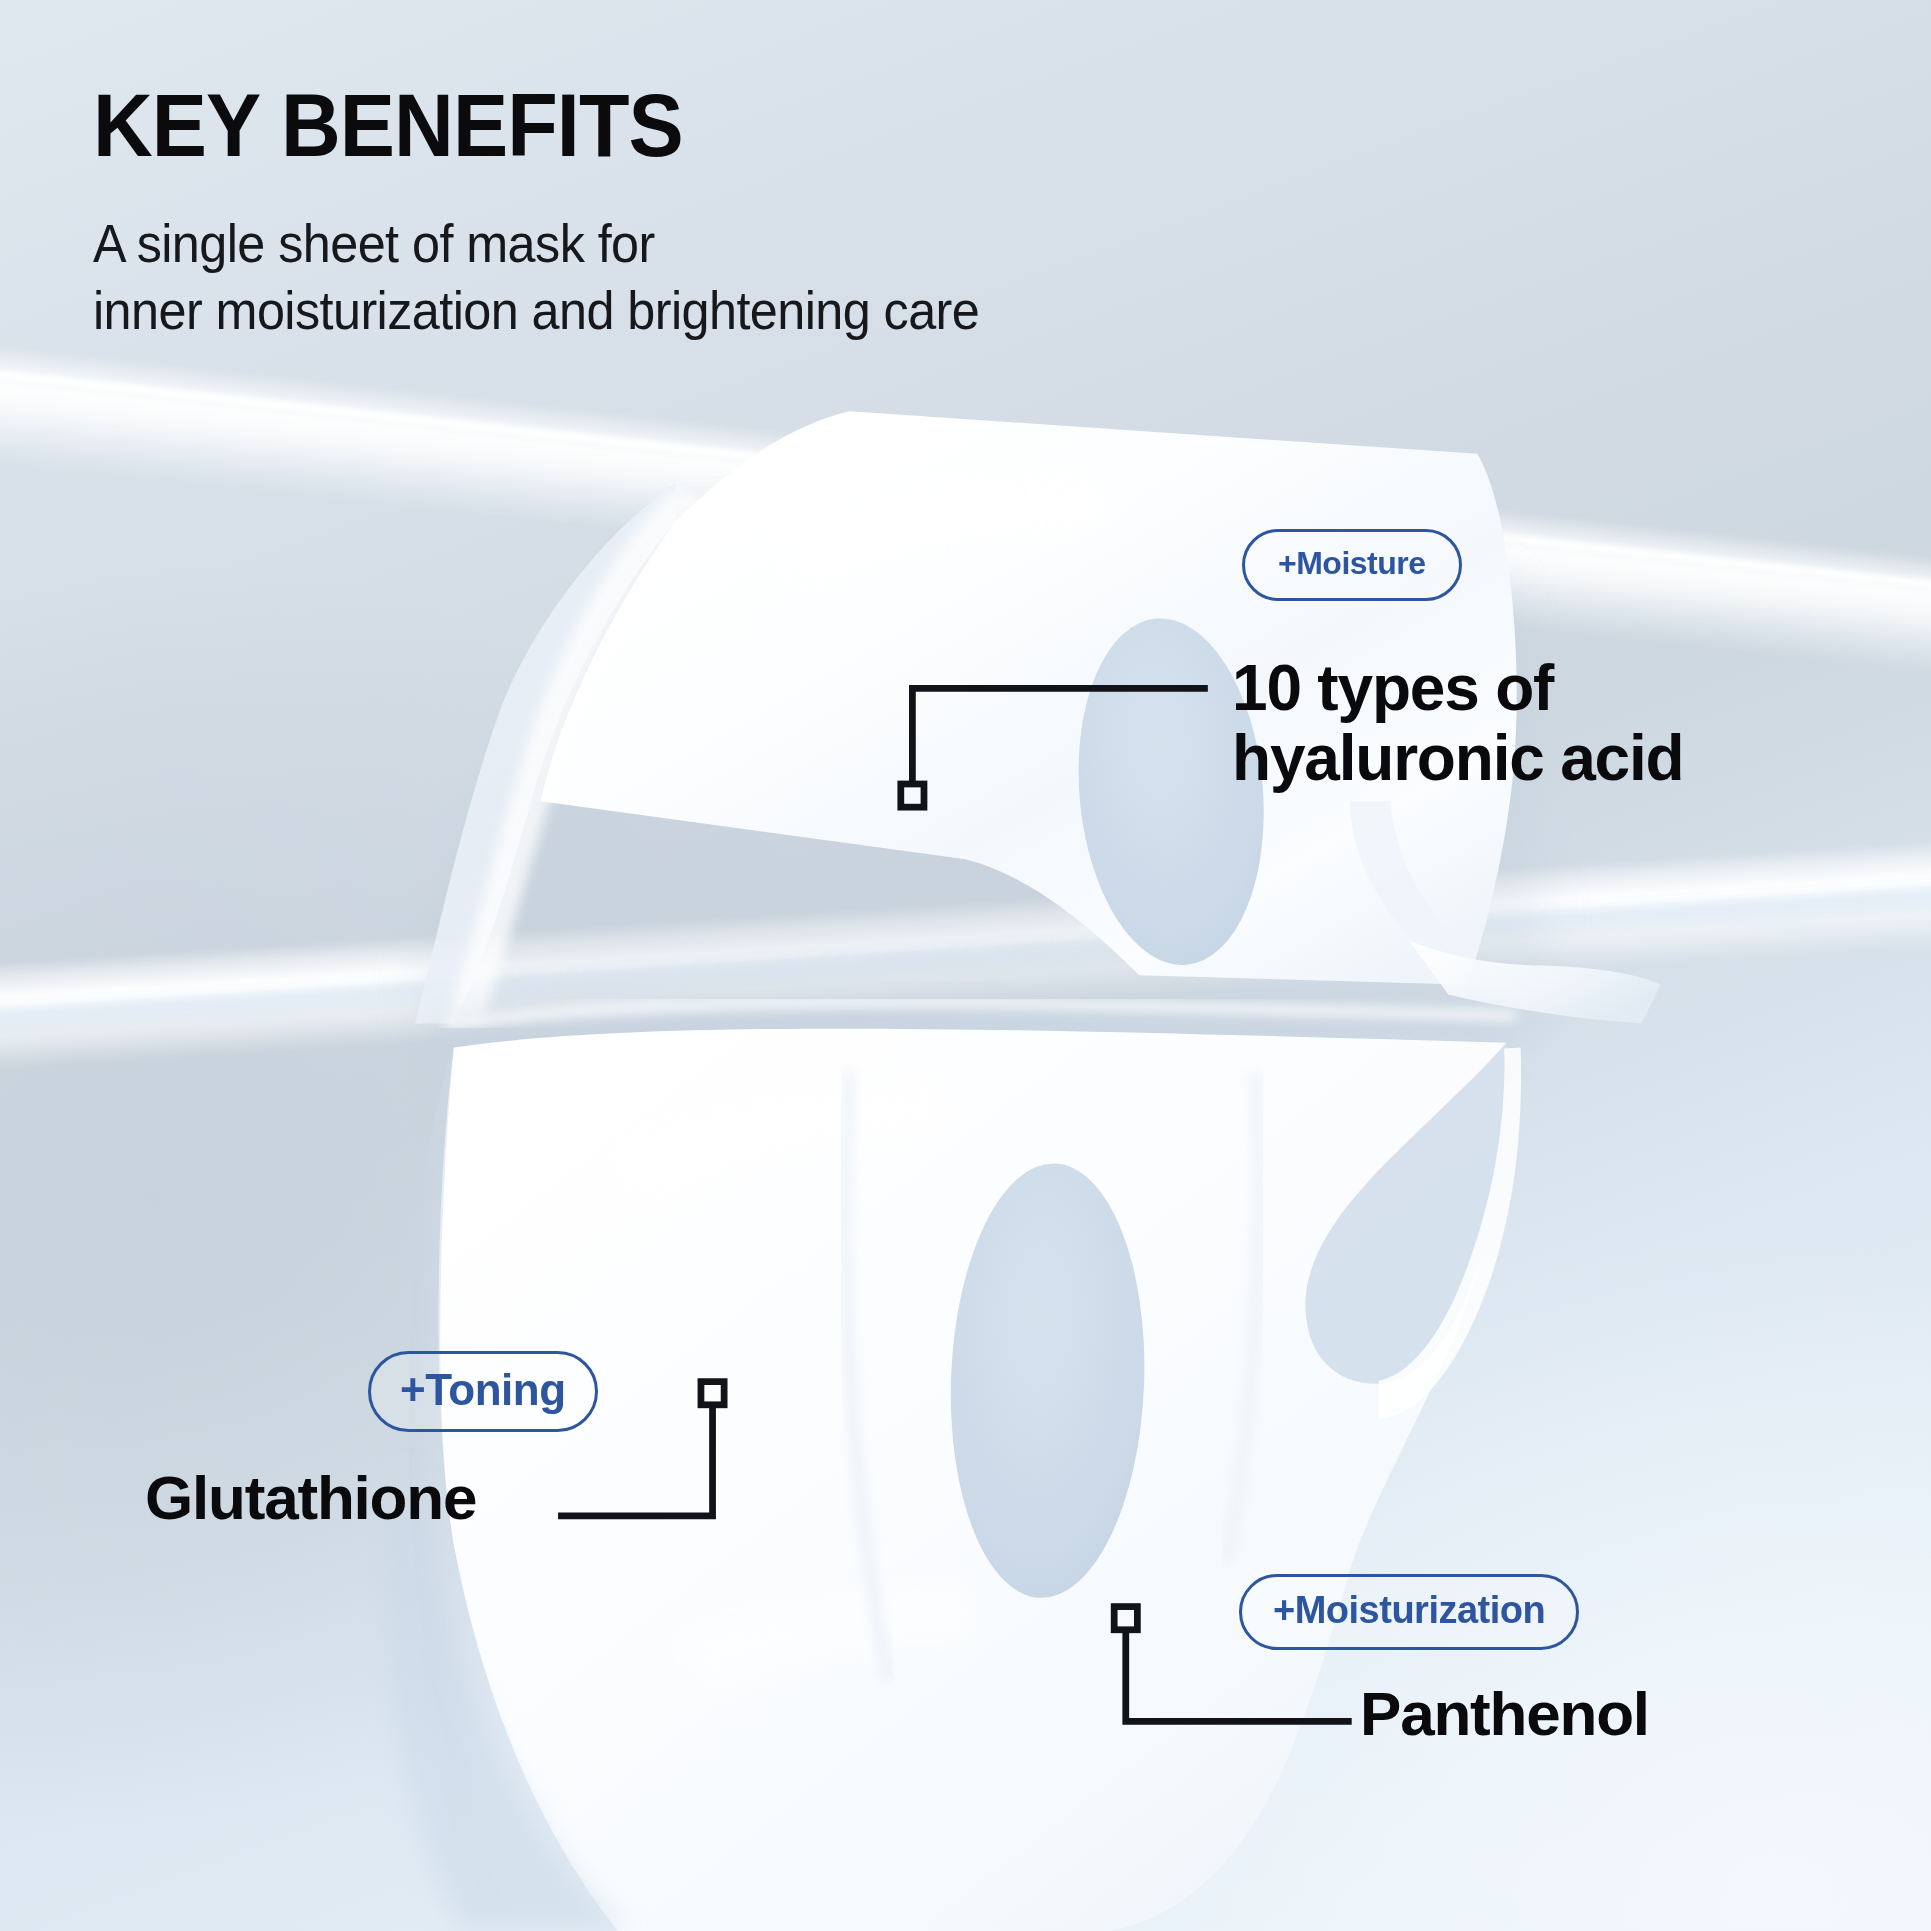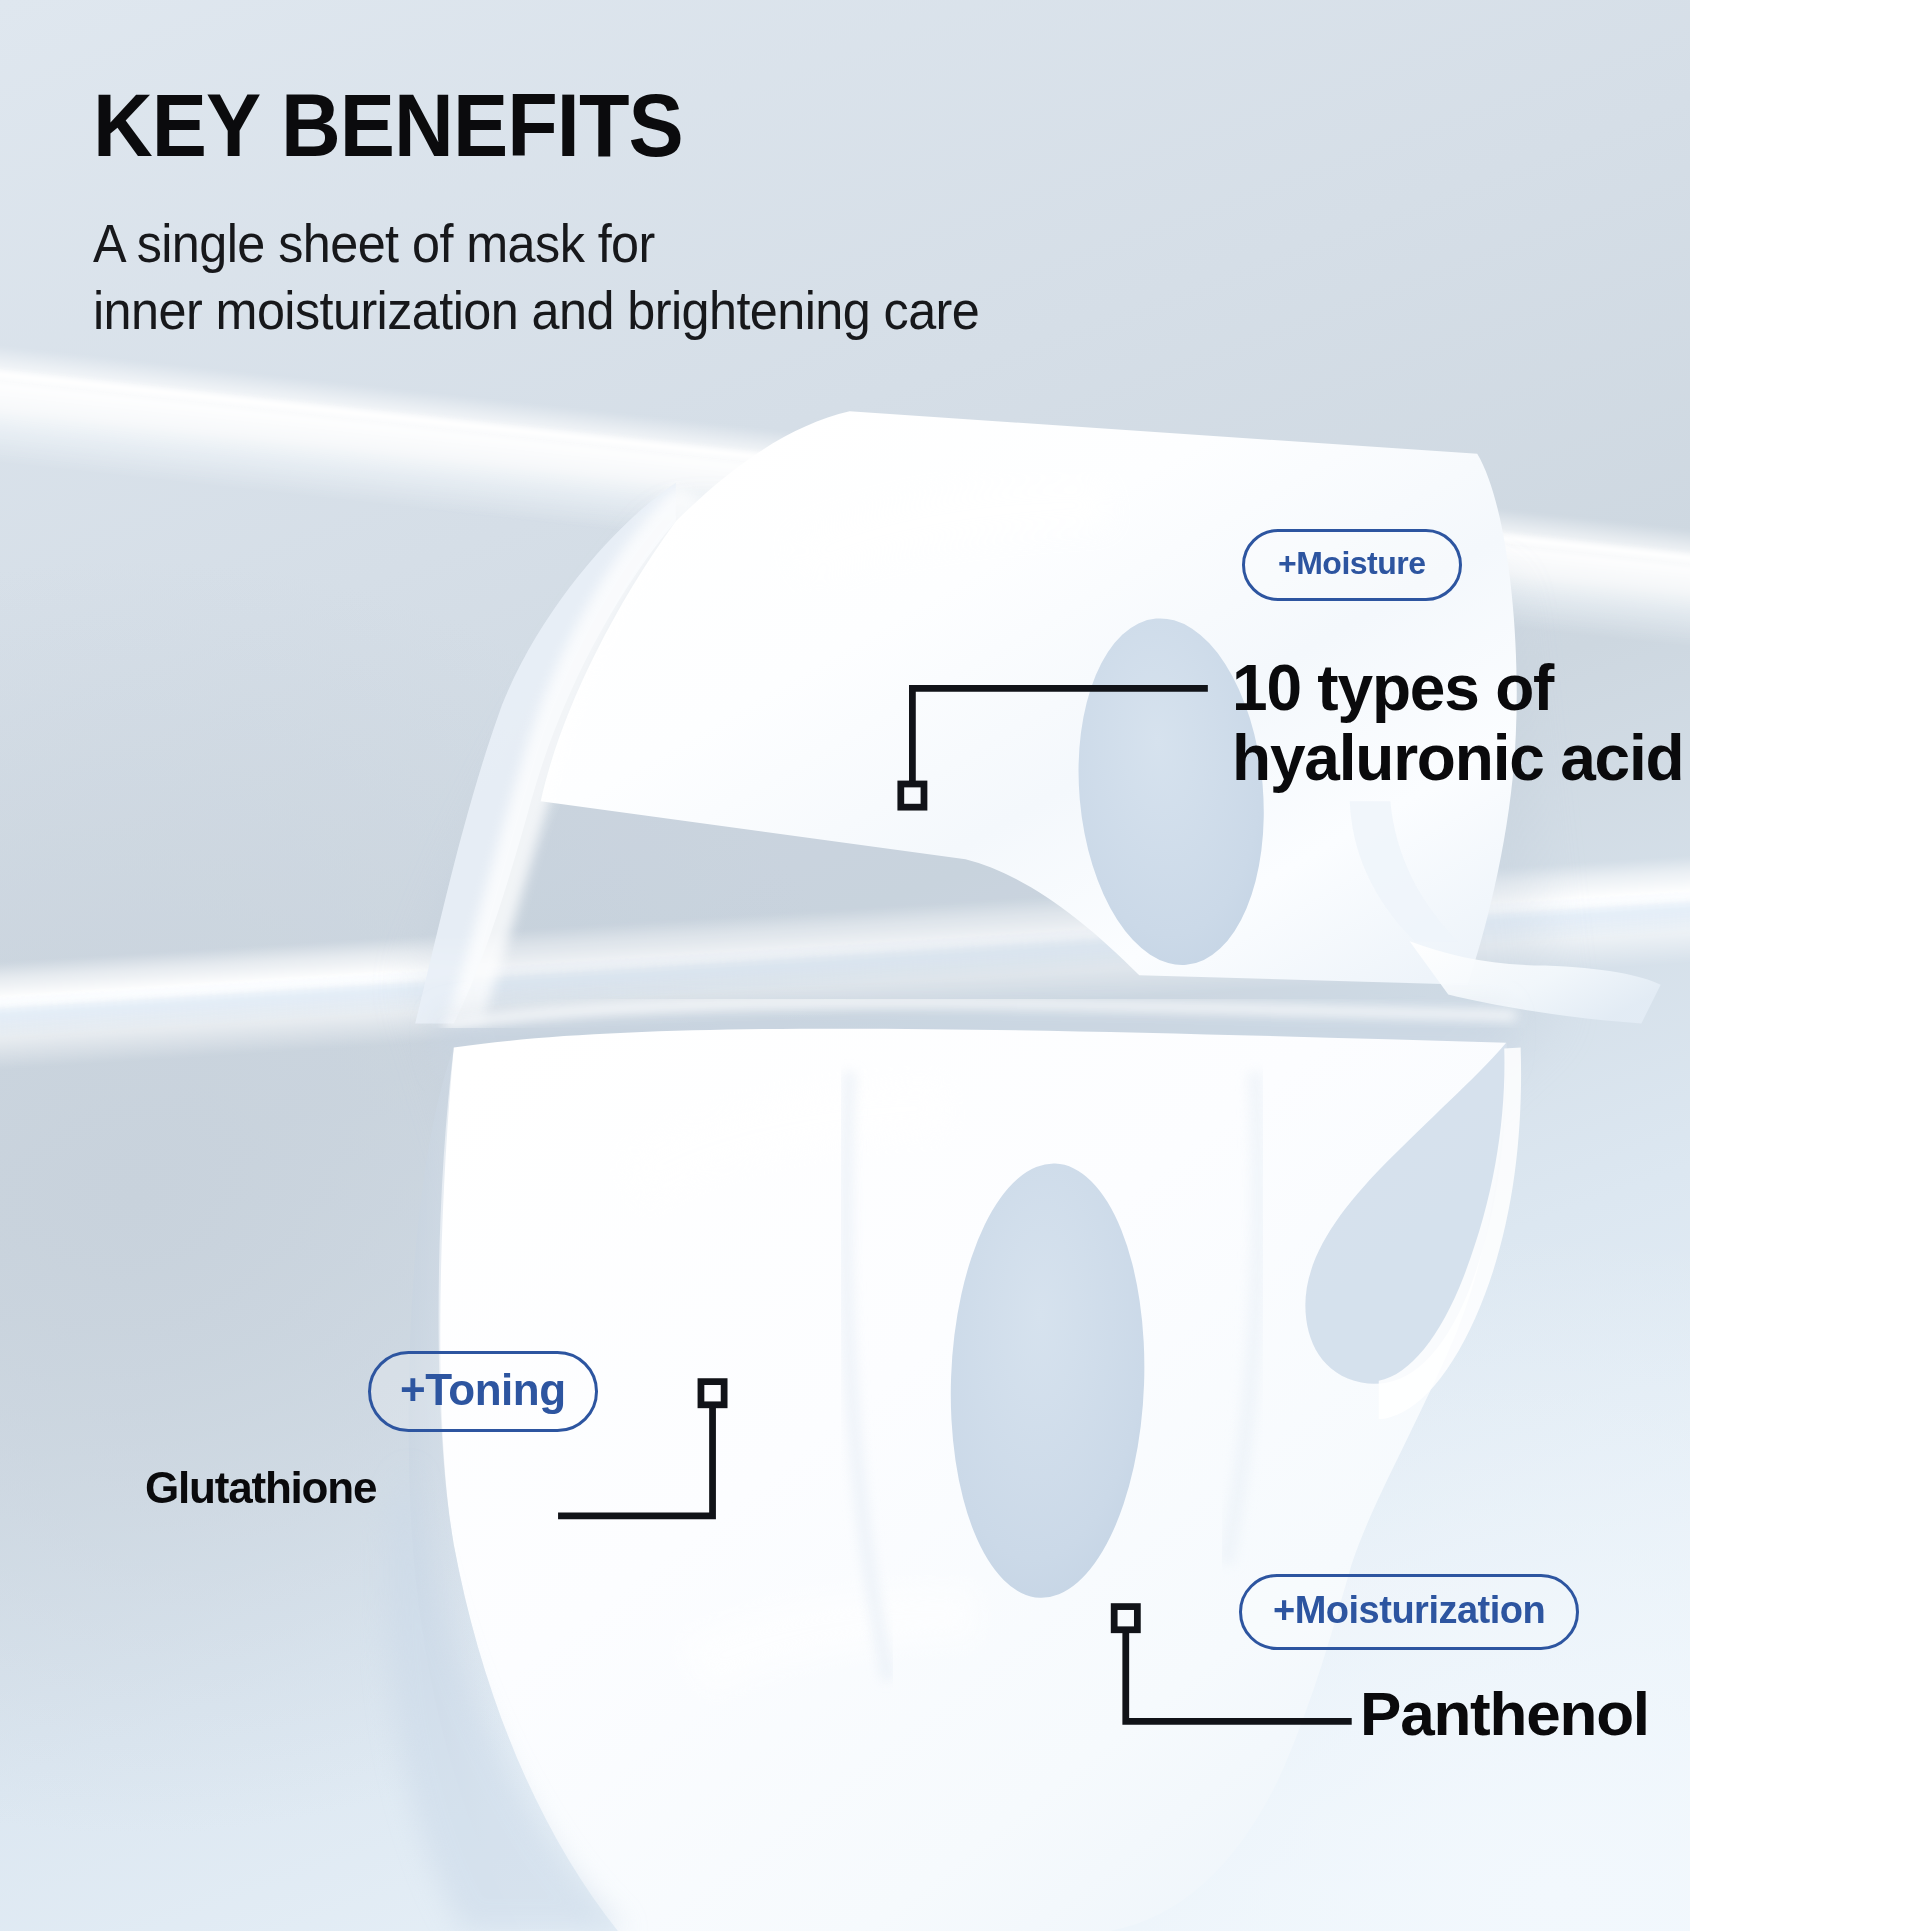--- a/index.html
+++ b/index.html
@@ -5,21 +5,21 @@
 <style>
   * { margin:0; padding:0; box-sizing:border-box; }
   html, body {
     width:1931px; height:1931px;
     overflow:hidden;
     font-family:"Liberation Sans", sans-serif;
   }
 
   #stage {
     position:relative;
-    width:1690px; height:1931px;
+    width:1931px; height:1931px;
     background:
       radial-gradient(ellipse 1352px 1062px at 92% 98%, #f2f8fd 0%, rgba(242,248,253,0) 62%),
       radial-gradient(ellipse 1159px 966px at 8% 62%, #c8d2dc 0%, rgba(200,210,220,0) 66%),
       linear-gradient(160deg, #dfe7ef 0%, #d5dee7 28%, #cdd7e0 48%, #dce7f1 70%, #eef6fc 100%);
     overflow:hidden;
     text-decoration:underline;
   }
 
   
   .ribbon {
@@ -123,21 +123,21 @@
     font-weight:700;
     letter-spacing:-1.2px;
     line-height:1.10;
     white-space:pre-line;
   }
 
   #badge-moisture      { left:1242px; top:529px;  padding:12.6px 33px 16.4px; font-size:32px; }
   #ingredient-hyaluronic { left:1232px; top:653px; font-size:64px; }
 
   #badge-toning        { left:368px;  top:1351px; padding:10.6px 29px 14.5px; font-size:44px; }
-  #ingredient-glutathione { left:145px; top:1464px; font-size:44px; }
+  #ingredient-glutathione { left:145px; top:1464px; font-size:62px; }
 
   #badge-moisturization { left:1239px; top:1574px; padding:11.6px 31px 15.4px; font-size:38px; }
   #ingredient-panthenol { left:1360px; top:1680px; font-size:62px;text-align:center; }
 
   
   #leaders { position:absolute; left:0; top:0; width:1931px; height:1931px; pointer-events:none; }
 </style>
 </head>
 <body>
 

